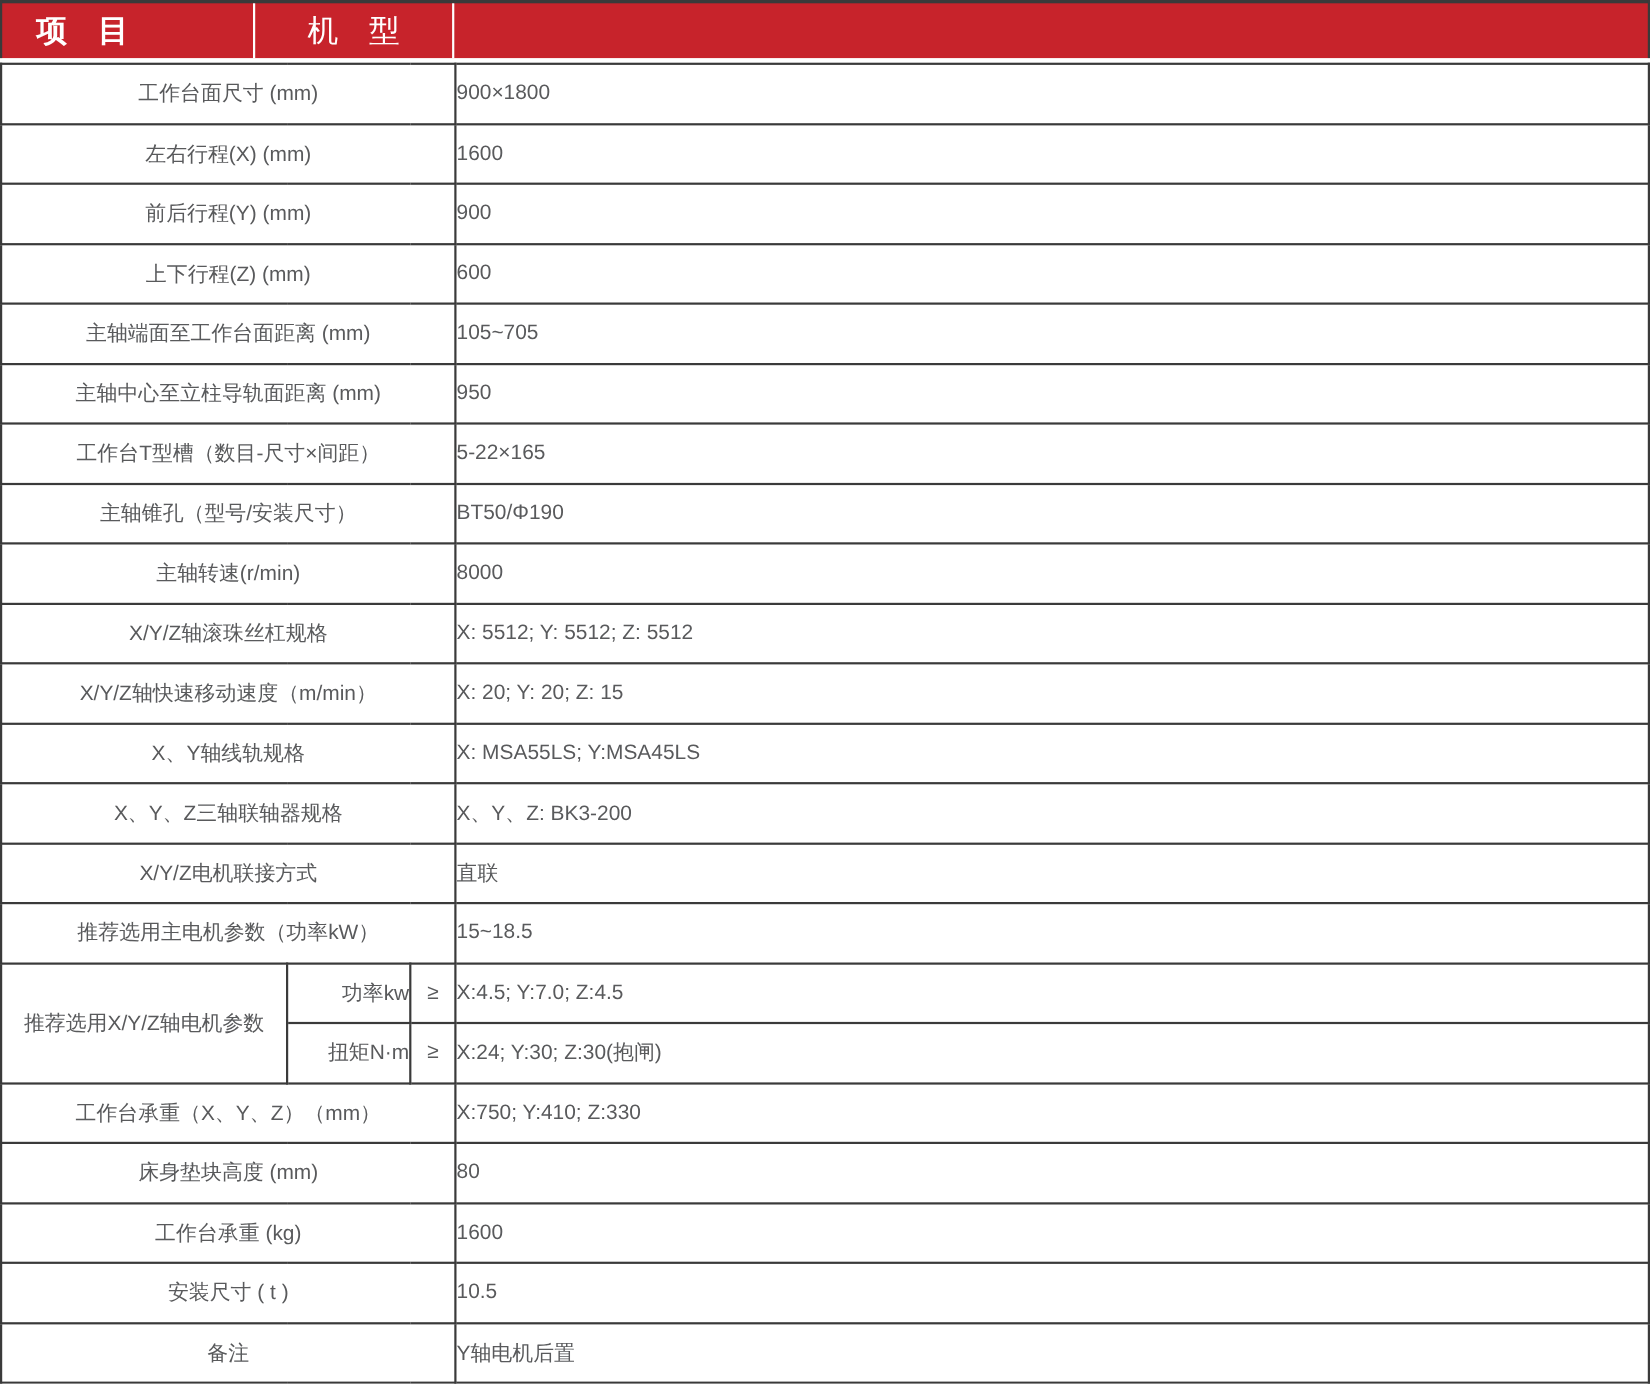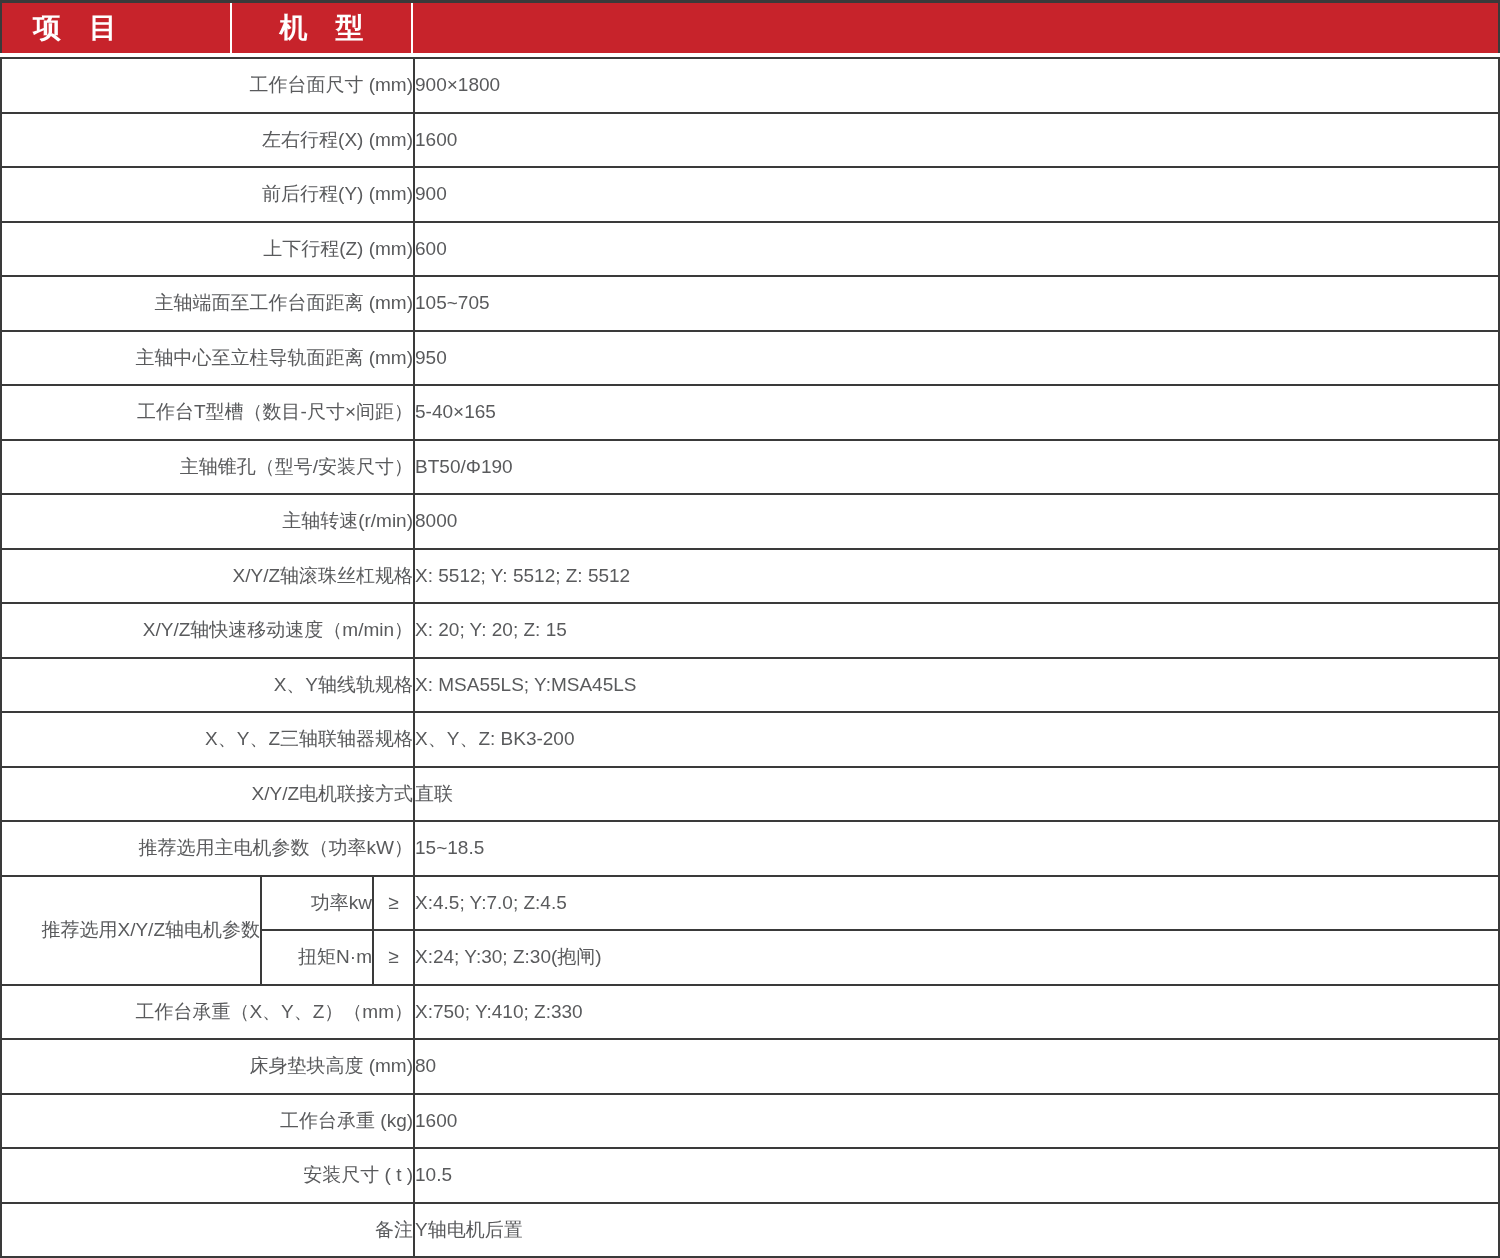--- a/index.html
+++ b/index.html
@@ -26,21 +26,21 @@
   .hcell { display: flex; align-items: center; color: #ffffff; }
   .h-item {
     width: 228px; flex: 0 0 228px;
     padding-left: 31px;
     font-size: 28px; font-weight: bold;
   }
   .h-sep { width: 2px; flex: 0 0 2px; background: #ffffff; }
   .h-model {
     width: 179px; flex: 0 0 179px;
     justify-content: center;
-    font-size: 28px; font-weight: bold; border-radius: 10px;
+    font-size: 28px; font-weight: normal; border-radius: 10px;
   }
   .h-value {
     flex: 1 1 auto;
     justify-content: center;
     font-family: "Liberation Serif", "DejaVu Serif", serif;
     font-size: 31px; font-weight: bold; letter-spacing: 1px;
   }
 
   .header-gap { height: 4px; flex: 0 0 4px; background: #ffffff; }
 
@@ -57,21 +57,21 @@
     font-size: 19px;
     padding: 0;
     vertical-align: middle;
     background: #ffffff;
   }
   col.c-label3 { width: 260px; }
   col.c-param  { width: 112px; }
   col.c-op     { width: 41px; }
   col.c-value  { width: auto; }
 
-  td.label-cell { text-align: right; padding-left: 31px; }
+  td.label-cell { text-align: center; padding-left: 31px; }
   td.value-cell { text-align: left; }
   td.param-cell { text-align: right; }
   td.op-cell    { text-align: center; font-size: 20px; }
   tr.spec-row   { height: 54px; }
 </style>
 </head>
 <body>
 
 <div class="sheet">
 
@@ -111,21 +111,21 @@
       <tr class="spec-row">
         <td colspan="3" class="label-cell">主轴端面至工作台面距离 (mm)</td>
         <td class="value-cell">105~705</td>
       </tr>
       <tr class="spec-row">
         <td colspan="3" class="label-cell">主轴中心至立柱导轨面距离 (mm)</td>
         <td class="value-cell">950</td>
       </tr>
       <tr class="spec-row">
         <td colspan="3" class="label-cell">工作台T型槽（数目-尺寸×间距）</td>
-        <td class="value-cell">5-40×165</td>
+        <td class="value-cell">5-22×165</td>
       </tr>
       <tr class="spec-row">
         <td colspan="3" class="label-cell">主轴锥孔（型号/安装尺寸）</td>
         <td class="value-cell">BT50/Φ190</td>
       </tr>
       <tr class="spec-row">
         <td colspan="3" class="label-cell">主轴转速(r/min)</td>
         <td class="value-cell">8000</td>
       </tr>
       <tr class="spec-row">

